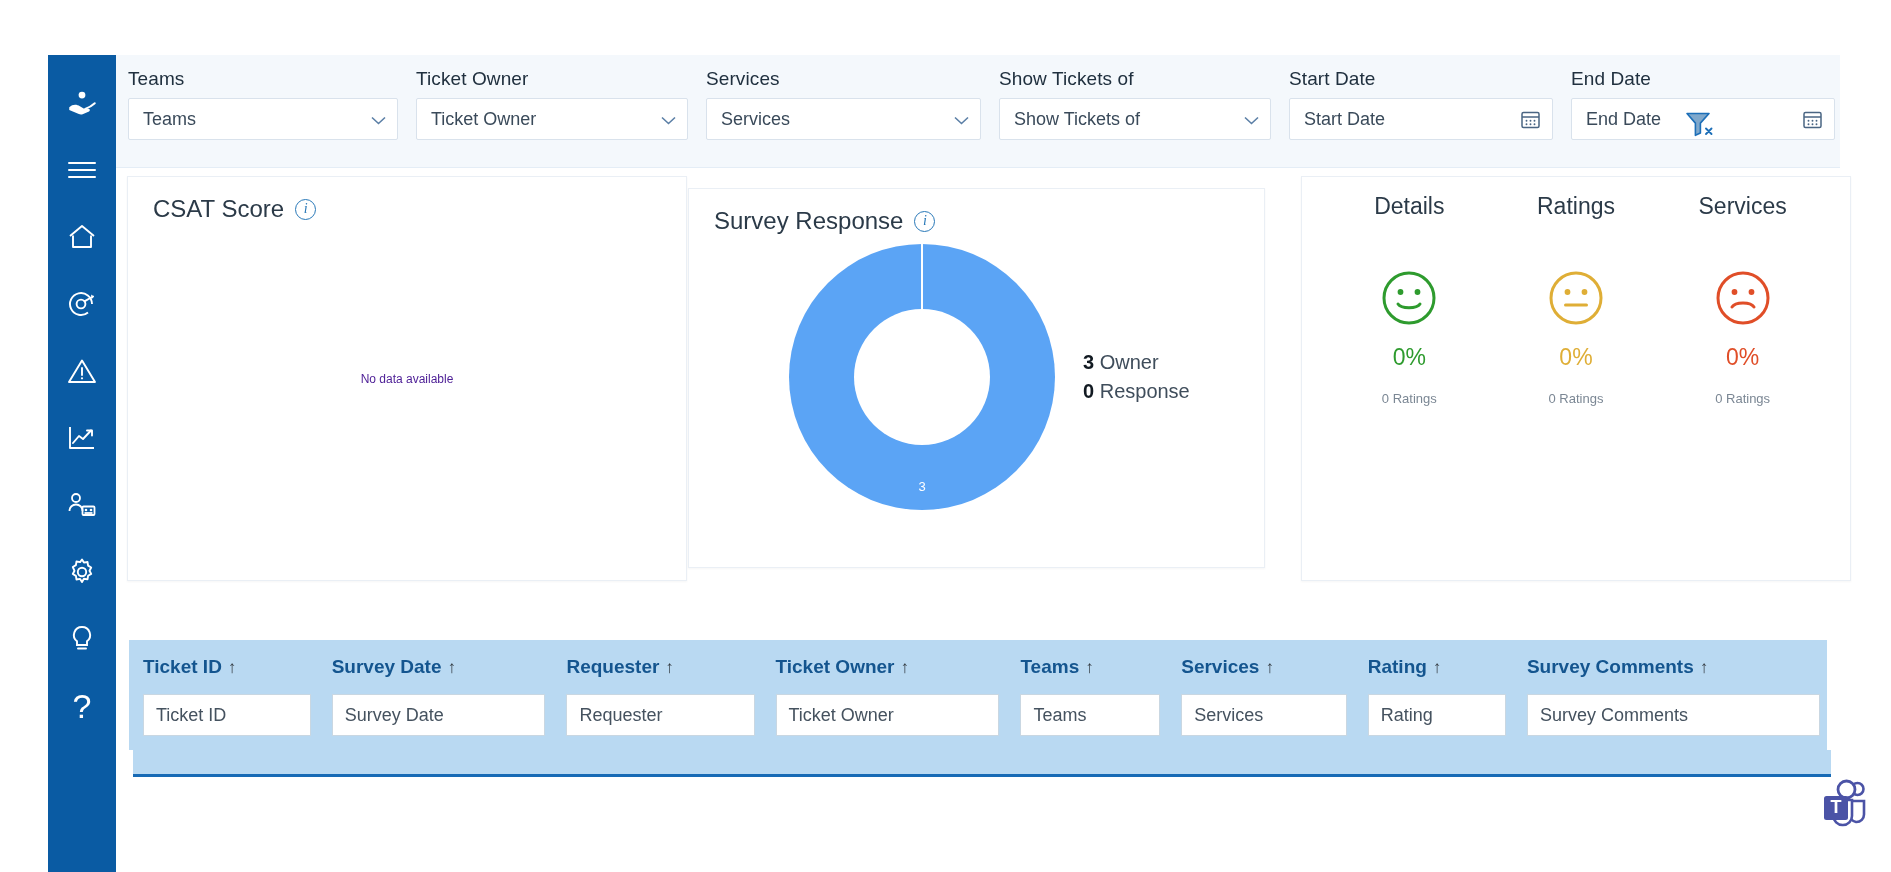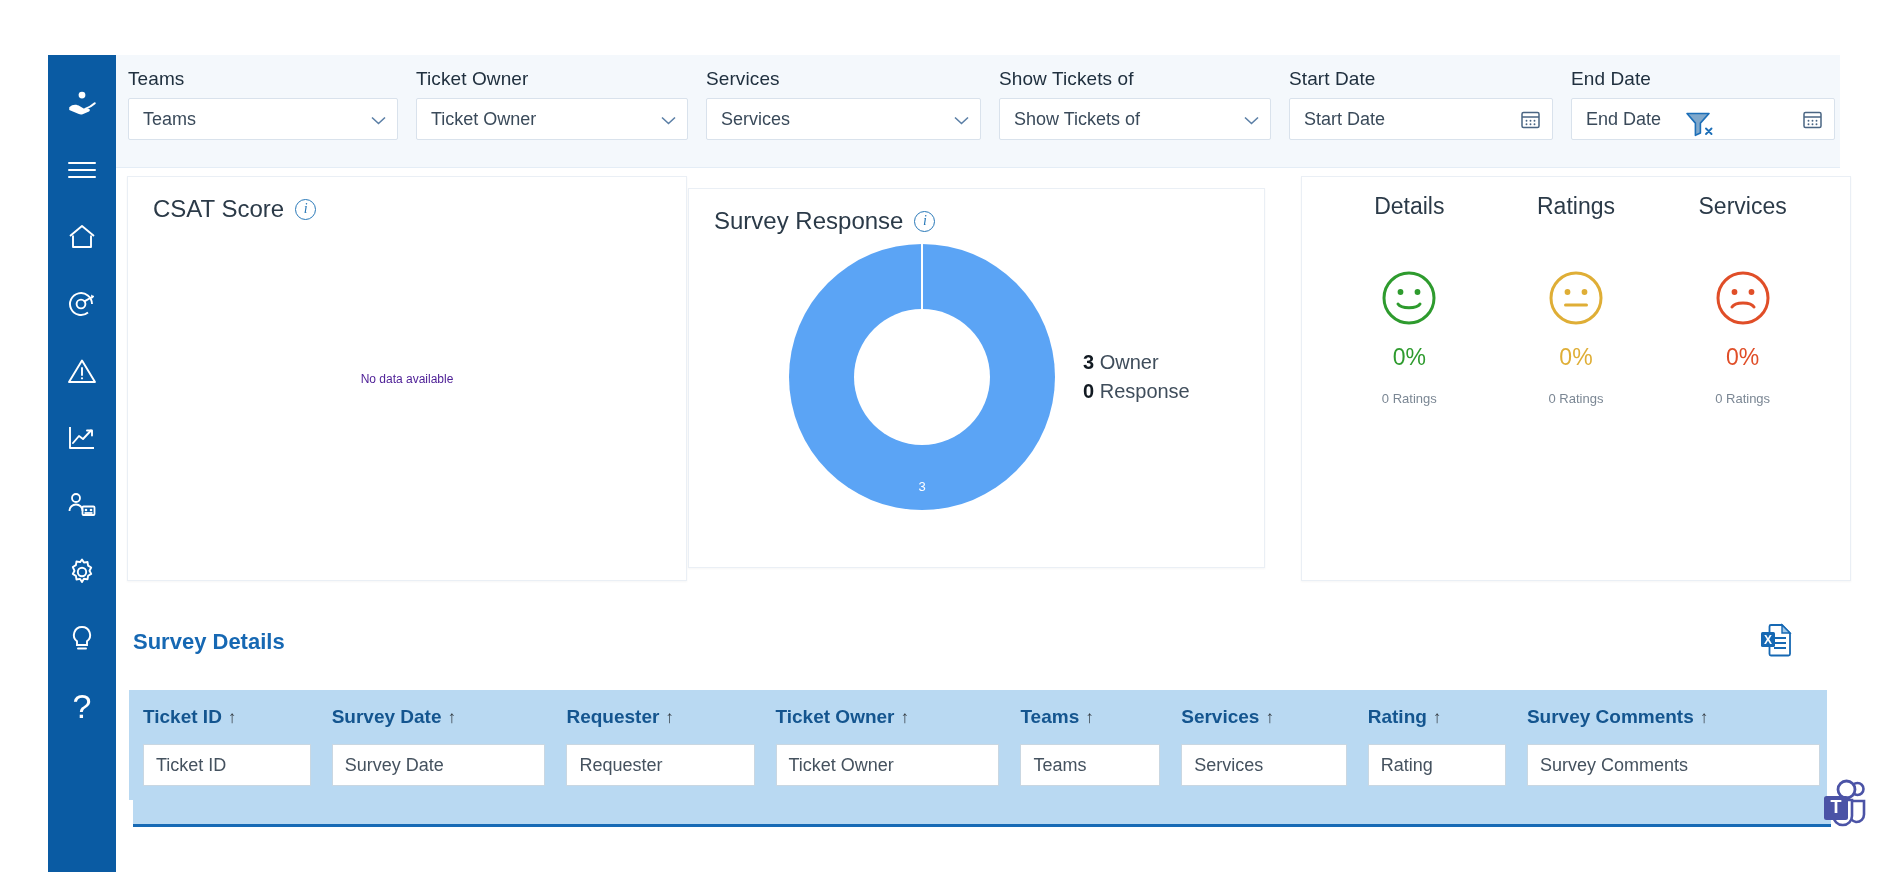--- a/index.html
+++ b/index.html
@@ -422,34 +422,20 @@
           </div>
           <div class="sent-pct" style="color:#e04e28">0%</div>
           <div class="sent-cnt">0 Ratings</div>
         </div>
 
       </div>
     </div>
   </div>
 
   <div class="details">
-    <div class="details-head">
-      <div class="details-title">Survey Details</div>
-      <div>
-        <svg width="32" height="34" viewBox="0 0 32 34" fill="none">
-          <path d="M11 2h11l8 8v21a1.5 1.5 0 01-1.5 1.5H11A1.5 1.5 0 019.5 31V3.5A1.5 1.5 0 0111 2z" fill="#fff" stroke="#1668b3" stroke-width="1.8"></path>
-          <path d="M22 2l8 8h-8z" fill="#9fc7e8" stroke="#1668b3" stroke-width="1.4"></path>
-          <rect x="14" y="14" width="12" height="2" fill="#1668b3"></rect>
-          <rect x="14" y="19" width="12" height="2" fill="#1668b3"></rect>
-          <rect x="14" y="24" width="12" height="2" fill="#1668b3"></rect>
-          <rect x="1" y="9" width="14" height="15" rx="1.5" fill="#1668b3"></rect>
-          <text x="8" y="20.5" font-family="Liberation Sans, sans-serif" font-size="12" font-weight="700" fill="#fff" text-anchor="middle">X</text>
-        </svg>
-      </div>
-    </div>
 
     <table>
       <thead>
         <tr>
           <th><span>Ticket ID</span><span class="arrow">↑</span></th>
           <th><span>Survey Date</span><span class="arrow">↑</span></th>
           <th><span>Requester</span><span class="arrow">↑</span></th>
           <th><span>Ticket Owner</span><span class="arrow">↑</span></th>
           <th><span>Teams</span><span class="arrow">↑</span></th>
           <th><span>Services</span><span class="arrow">↑</span></th>

